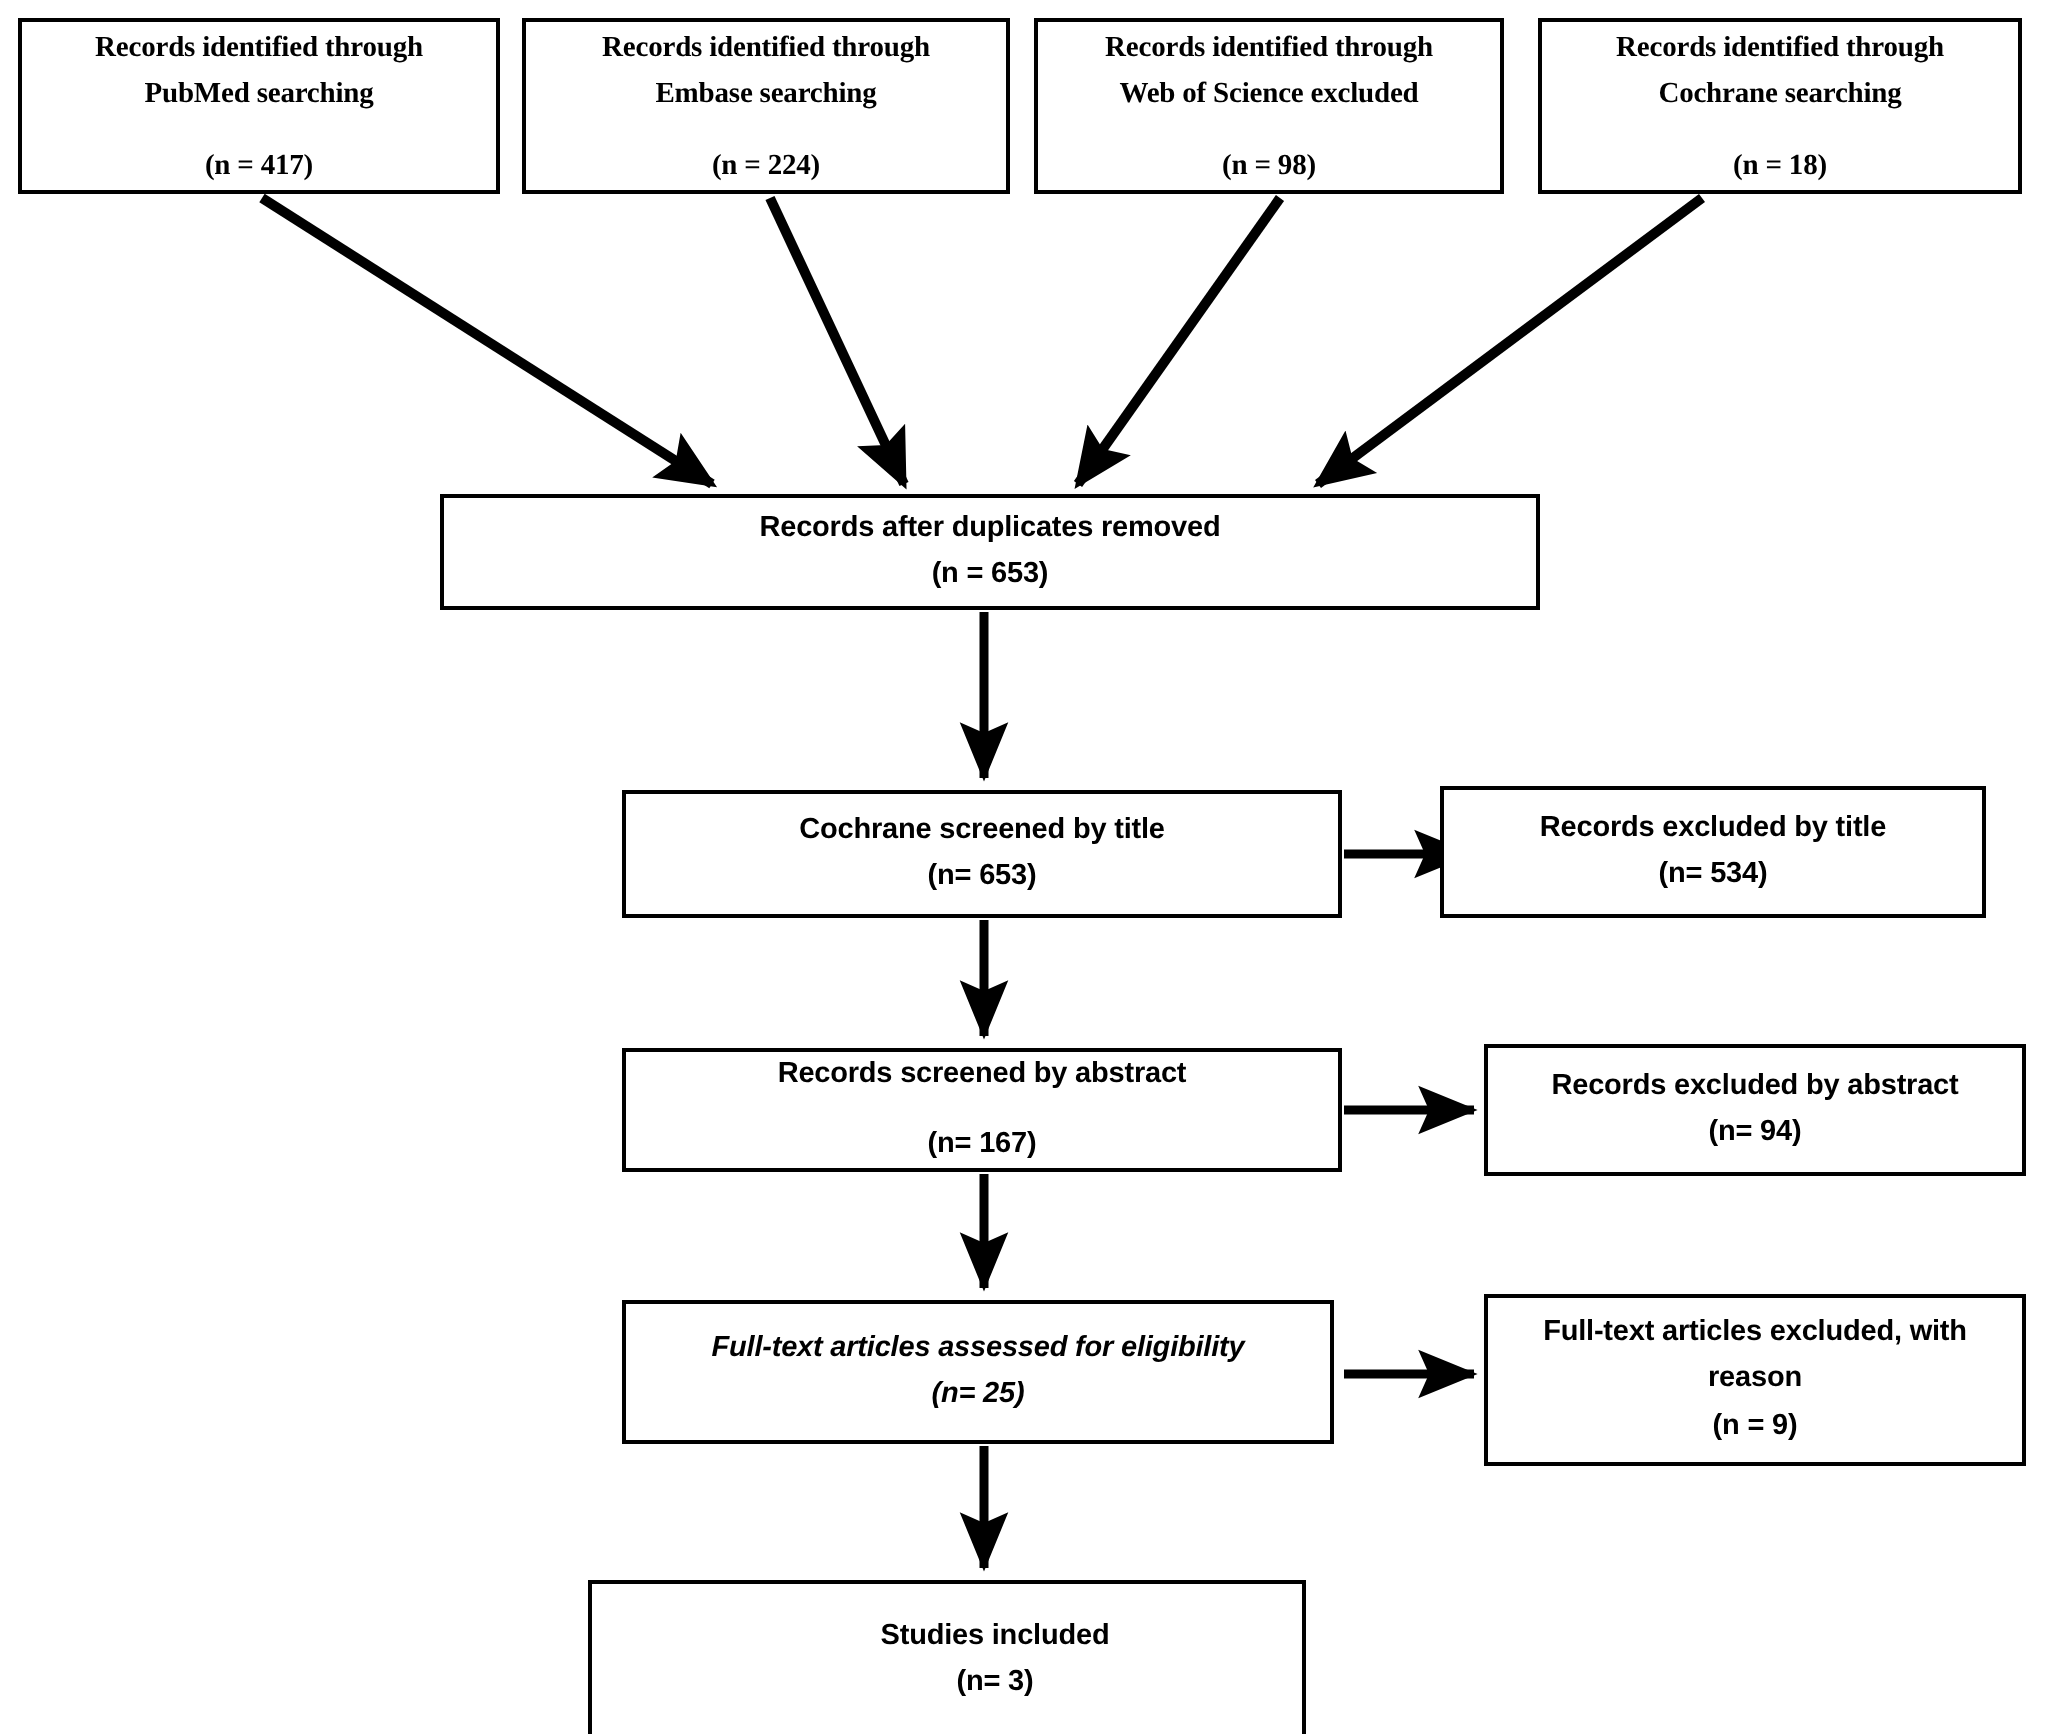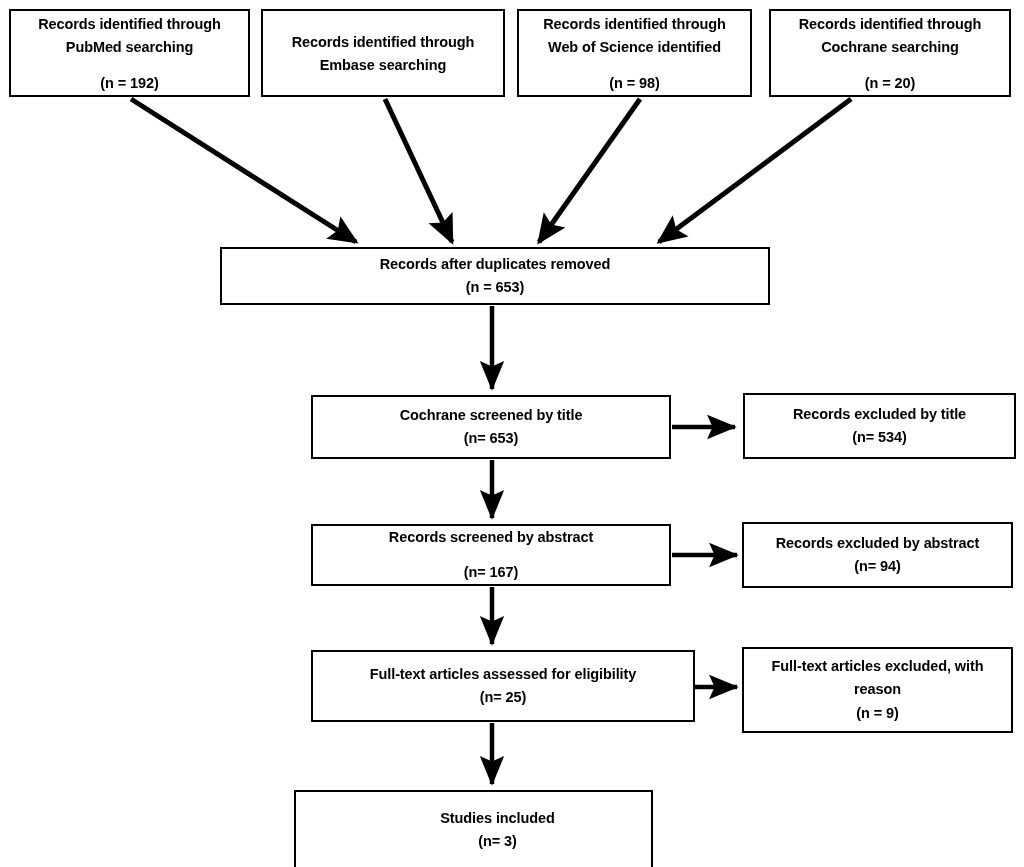--- a/index.html
+++ b/index.html
@@ -46,35 +46,36 @@
     line-height: 1.62;
     letter-spacing: -0.1px;
     white-space: nowrap;
   }
   .node .ln.count {
     font-weight: bold;
   }
   
   .source .stack {
     padding-top: 2px;
+    font-family: Liberation Serif, serif;
   }
   .source .ln.count {
     margin-top: 12px;
   }
   
   #node-pubmed        { left: 9px;   top: 9px;   width: 241px; height: 88px; }
   #node-embase        { left: 261px; top: 9px;   width: 244px; height: 88px; }
   #node-wos           { left: 517px; top: 9px;   width: 235px; height: 88px; }
   #node-cochrane      { left: 769px; top: 9px;   width: 242px; height: 88px; }
   #node-dedup         { left: 220px; top: 247px; width: 550px; height: 58px; }
   #node-title         { left: 311px; top: 395px; width: 360px; height: 64px; }
-  #node-title-excl    { left: 743px; top: 393px; width: 273px; height: 66px; }
+  #node-title-excl    { left: 720px; top: 393px; width: 273px; height: 66px; }
   #node-abstract      { left: 311px; top: 524px; width: 360px; height: 62px; justify-content: space-between; }
   #node-abstract-excl { left: 742px; top: 522px; width: 271px; height: 66px; }
-  #node-fulltext      { left: 311px; top: 650px; width: 384px; height: 72px; }
+  #node-fulltext      { left: 311px; top: 650px; width: 356px; height: 72px; font-style: italic; }
   #node-fulltext-excl { left: 742px; top: 647px; width: 271px; height: 86px; }
   #node-included      { left: 294px; top: 790px; width: 359px; height: 80px; padding-left: 48px; }
 </style>
 </head>
 <body>
 
 <div id="diagram">
 
   <svg id="edges" viewBox="0 0 1024 867" width="1024" height="867">
     <defs>
@@ -98,44 +99,45 @@
 
     <line x1="672" y1="427" x2="735" y2="427" stroke="#000000" stroke-width="4.5" marker-end="url(#arrowheadThin)"></line>
     <line x1="672" y1="555" x2="737" y2="555" stroke="#000000" stroke-width="4.5" marker-end="url(#arrowheadThin)"></line>
     <line x1="672" y1="687" x2="737" y2="687" stroke="#000000" stroke-width="4.5" marker-end="url(#arrowheadThin)"></line>
   </svg>
 
   <div class="node source" id="node-pubmed">
     <div class="stack">
       <span class="ln">Records identified through</span>
       <span class="ln">PubMed searching</span>
-      <span class="ln count">(n = 192)</span>
+      <span class="ln count">(n = 417)</span>
     </div>
   </div>
 
   <div class="node source" id="node-embase">
     <div class="stack">
       <span class="ln">Records identified through</span>
       <span class="ln">Embase searching</span>
+      <span class="ln count">(n = 224)</span>
     </div>
   </div>
 
   <div class="node source" id="node-wos">
     <div class="stack">
       <span class="ln">Records identified through</span>
-      <span class="ln">Web of Science identified</span>
+      <span class="ln">Web of Science excluded</span>
       <span class="ln count">(n = 98)</span>
     </div>
   </div>
 
   <div class="node source" id="node-cochrane">
     <div class="stack">
       <span class="ln">Records identified through</span>
       <span class="ln">Cochrane searching</span>
-      <span class="ln count">(n = 20)</span>
+      <span class="ln count">(n = 18)</span>
     </div>
   </div>
 
   <div class="node" id="node-dedup">
     <span class="ln">Records after duplicates removed</span>
     <span class="ln count">(n = 653)</span>
   </div>
 
   <div class="node" id="node-title">
     <span class="ln">Cochrane screened by title</span>

